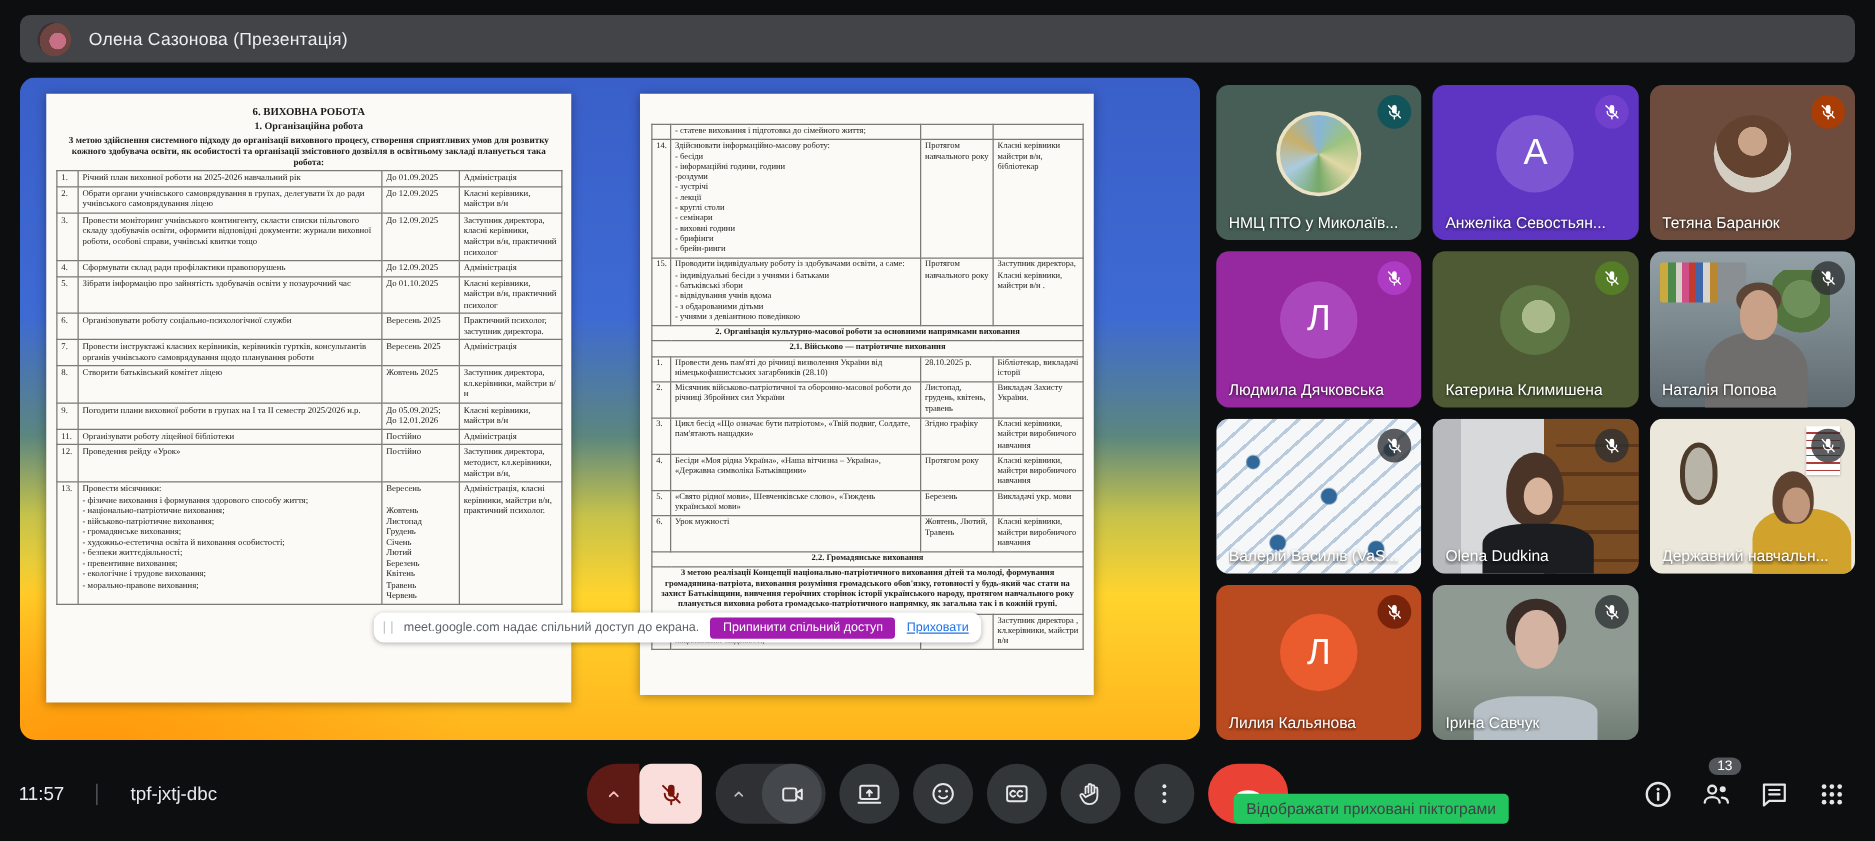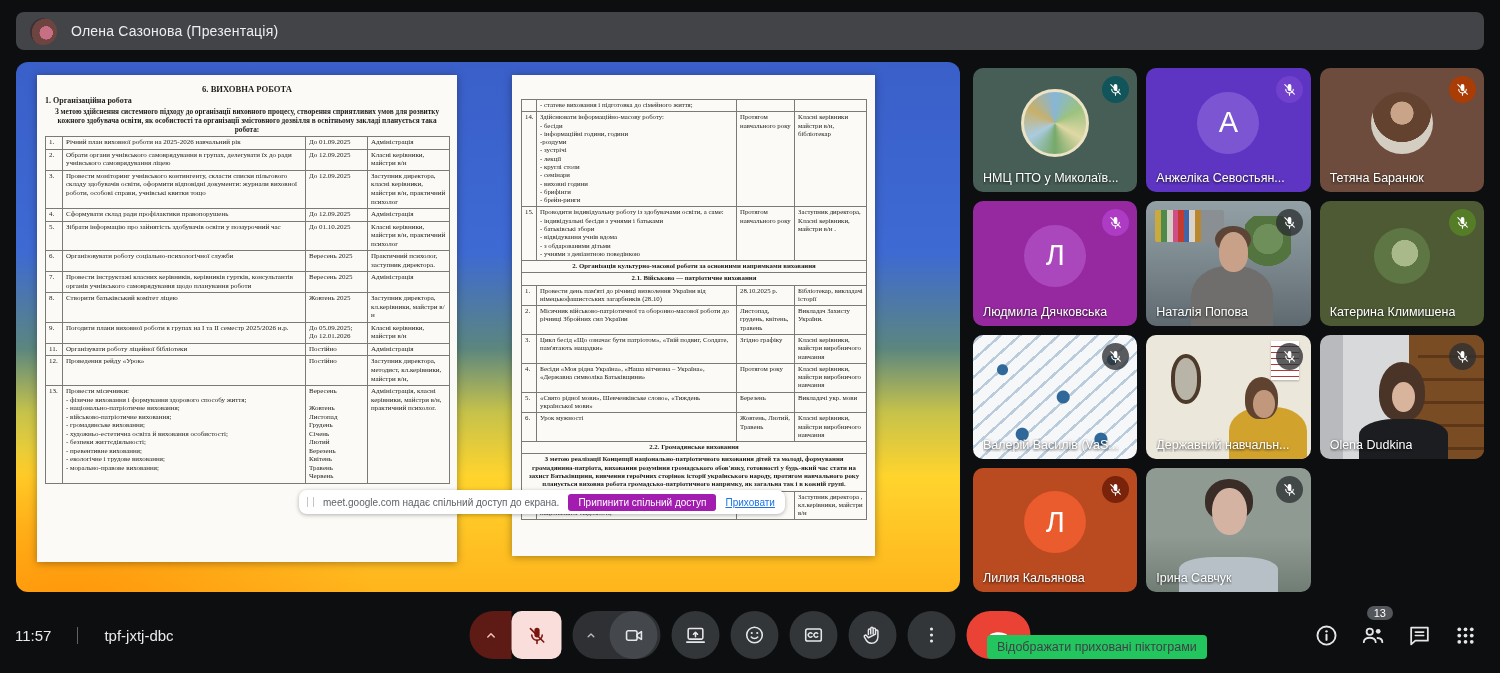--- a/index.html
+++ b/index.html
@@ -13,21 +13,21 @@
   
   .share{position:absolute;left:16px;top:62px;width:944px;height:530px;border-radius:12px;overflow:hidden;
     background:
       radial-gradient(46% 42% at 6% 102%, rgba(255,150,10,.95) 0%, rgba(255,150,10,0) 70%),
       linear-gradient(180deg,#3a5fc9 0%,#3e6ad3 36%,#5b867f 54%,#c5c24b 66%,#ffd42d 78%,#ffb41c 100%);}
   .page{position:absolute;background:#fbfaf6;box-shadow:0 1px 8px rgba(0,0,0,.35);box-sizing:border-box;overflow:hidden;
     font-family:"Liberation Serif","DejaVu Serif",serif;color:#1d1d1d}
   .page1{left:21px;top:13px;width:420px;height:487px;padding:9px 8px 6px}
   .page2{left:496px;top:13px;width:363px;height:481px;padding:24px 9px 6px}
   .p-title{font-size:8.6px;font-weight:bold;text-align:center;margin:0 0 2px}
-  .p-sub{font-size:8px;font-weight:bold;text-align:left;margin:0 0 2px}
+  .p-sub{font-size:8px;font-weight:bold;text-align:center;margin:0 0 2px}
   .p-intro{font-size:7.3px;font-weight:bold;text-align:center;line-height:1.25;margin:0 0 2px}
   table.doc{border-collapse:collapse;table-layout:fixed;width:404px}
   .page2 table.doc{width:345px}
   table.doc td{border:1px solid #7b7b76;padding:1px 3px 2px;vertical-align:top;white-space:pre-line;
     line-height:1.22;font-size:7px}
   .page2 table.doc td{font-size:6.8px}
   td.sec{font-weight:bold;text-align:center;white-space:pre-line}
   td.para{font-weight:bold;text-align:center}
   
   .banner{position:absolute;left:299px;top:490px;height:24px;background:#fff;border-radius:8px;
@@ -465,82 +465,82 @@
   </div>
   <div class="tile t4">
     <div class="avatar av4 letter">Л</div>
     <div class="mic b-mag">
         <svg class="ic" width="15" height="15">
           <use href="#i-micoff"></use>
         </svg>
       </div>
     <div class="name">Людмила Дячковська</div>
   </div>
+  <div class="tile t5">
+    <div class="avatar av5"></div>
+    <div class="mic b-green">
+        <svg class="ic" width="15" height="15">
+          <use href="#i-micoff"></use>
+        </svg>
+      </div>
+    <div class="name">Катерина Климишена</div>
+  </div>
   <div class="tile t6">
     <div class="sc">
       <div class="sp-shelf"></div>
         <div class="sp-plant"></div>
         <div class="sp-person"></div>
       <div class="sp-hair"></div>
         <div class="sp-head"></div>
     </div>
     <div class="mic b-dark">
         <svg class="ic" width="15" height="15">
           <use href="#i-micoff"></use>
         </svg>
       </div>
     <div class="name">Наталія Попова</div>
   </div>
-  <div class="tile t5">
-    <div class="avatar av5"></div>
-    <div class="mic b-green">
-        <svg class="ic" width="15" height="15">
-          <use href="#i-micoff"></use>
-        </svg>
-      </div>
-    <div class="name">Катерина Климишена</div>
-  </div>
   <div class="tile t7">
     <div class="sc"></div>
     <div class="mic b-dark">
         <svg class="ic" width="15" height="15">
           <use href="#i-micoff"></use>
         </svg>
       </div>
     <div class="name">Валерій Василів (VaS...</div>
+  </div>
+  <div class="tile t8">
+    <div class="sc">
+      <div class="sd-shelf"></div>
+        <div class="sd-head"></div>
+        <div class="sd-face"></div>
+        <div class="sd-chair"></div>
+    </div>
+    <div class="mic b-dark">
+        <svg class="ic" width="15" height="15">
+          <use href="#i-micoff"></use>
+        </svg>
+      </div>
+    <div class="name">Olena Dudkina</div>
   </div>
   <div class="tile t9">
     <div class="sc">
       <div class="sg-mirror"></div>
         <div class="sg-cal"></div>
         <div class="sg-person"></div>
       <div class="sg-hair"></div>
         <div class="sg-face"></div>
     </div>
     <div class="mic b-dark">
         <svg class="ic" width="15" height="15">
           <use href="#i-micoff"></use>
         </svg>
       </div>
     <div class="name">Державний навчальн...</div>
   </div>
-  <div class="tile t8">
-    <div class="sc">
-      <div class="sd-shelf"></div>
-        <div class="sd-head"></div>
-        <div class="sd-face"></div>
-        <div class="sd-chair"></div>
-    </div>
-    <div class="mic b-dark">
-        <svg class="ic" width="15" height="15">
-          <use href="#i-micoff"></use>
-        </svg>
-      </div>
-    <div class="name">Olena Dudkina</div>
-  </div>
   <div class="tile t10">
     <div class="avatar av10 letter">Л</div>
     <div class="mic b-red">
         <svg class="ic" width="15" height="15">
           <use href="#i-micoff"></use>
         </svg>
       </div>
     <div class="name">Лилия Кальянова</div>
   </div>
   <div class="tile t11">

